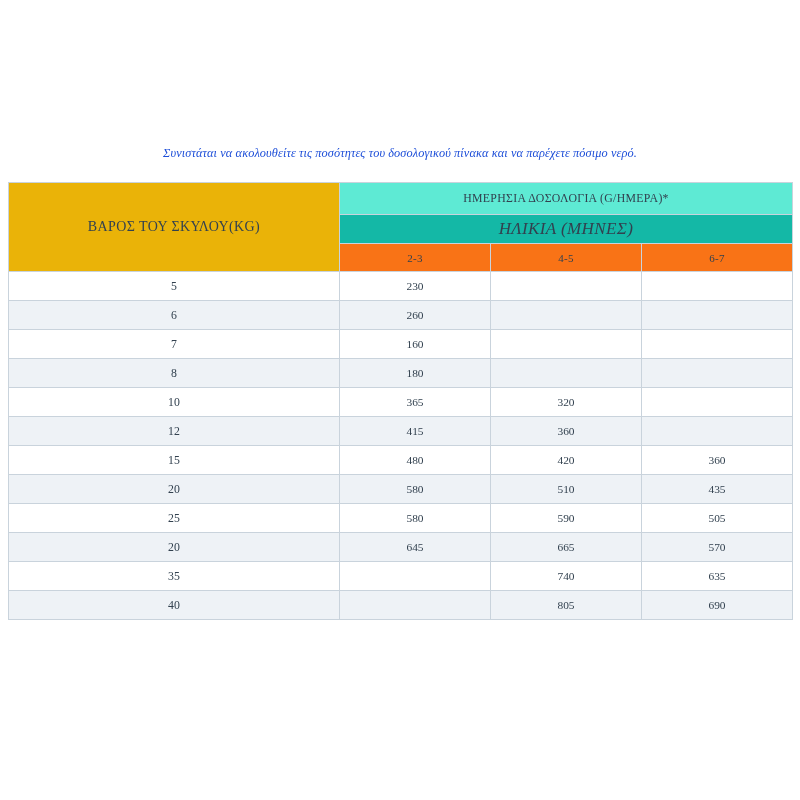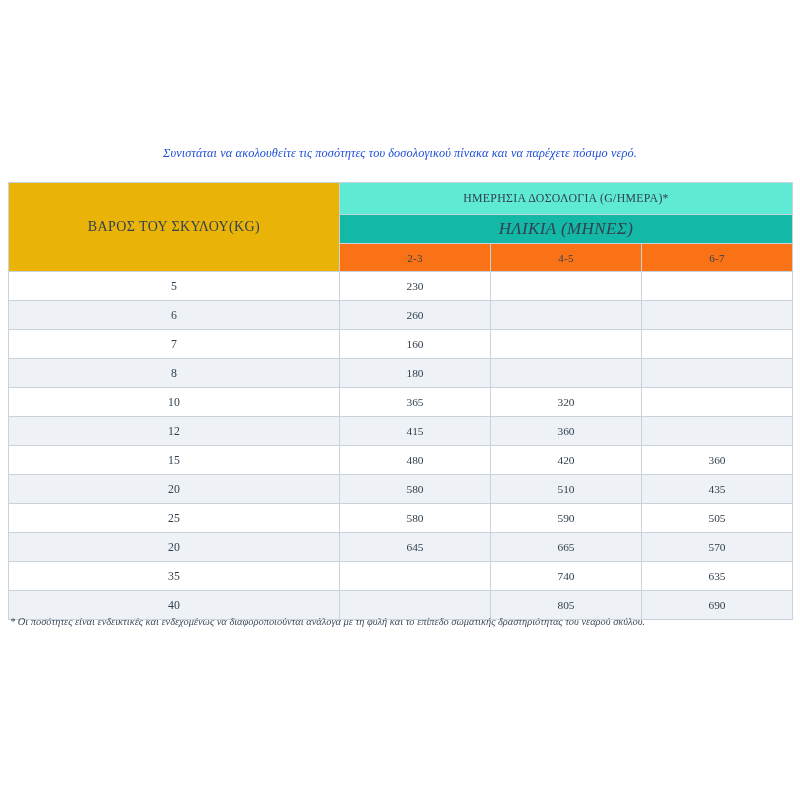--- a/index.html
+++ b/index.html
@@ -210,16 +210,15 @@
           <td class="weight">40</td>
           <td class="val"></td>
           <td class="val">805</td>
           <td class="val">690</td>
         </tr>
       </tbody>
     </table>
   </div>
 
   <div class="footnotes">
-    <div>* Οι ποσότητες είναι ενδεικτικές και ενδεχομένως να διαφοροποιούνται ανάλογα με τη φυλή και το επίπεδο σωματικής δραστηριότητας του νεαρού σκύλου.</div>
   </div>
 
 </div>
 
 </body></html>

